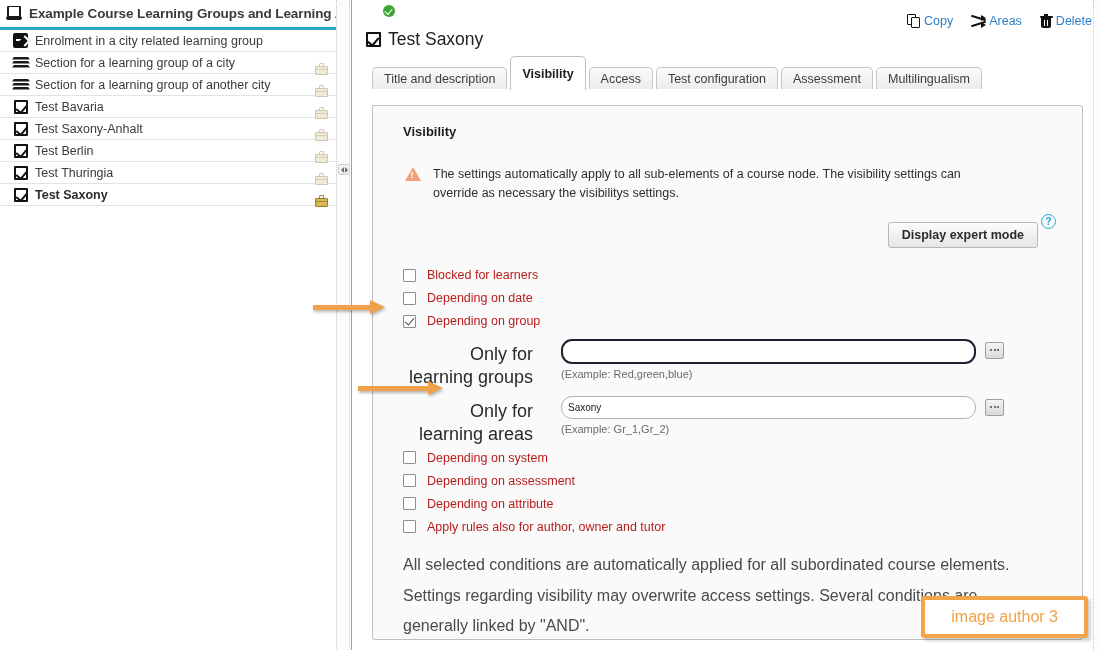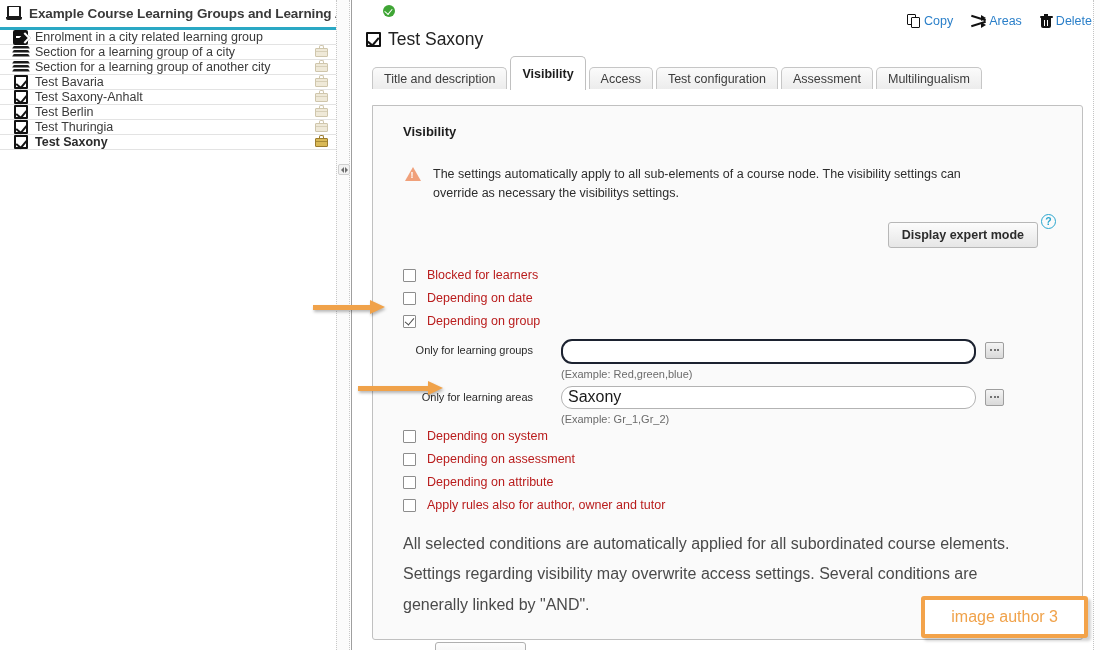--- a/index.html
+++ b/index.html
@@ -26,22 +26,22 @@
   }
   .book-icon { width: 16px; height: 15px; position: relative; flex: 0 0 auto; margin-right: 7px; }
   .book-icon .bk-body { position:absolute; left:1px; top:0; width:14px; height:12px; background:#1b1b1b; border-radius:1px 1px 0 0;}
   .book-icon .bk-page { position:absolute; left:3px; top:1px; width:10px; height:9px; background:#fff;}
   .book-icon .bk-base { position:absolute; left:0; top:11px; width:16px; height:3px; background:#1b1b1b; border-radius:0 0 2px 2px;}
   .course-title {
     font-size: 13.5px; font-weight: bold; color: #3a3a3a;
     white-space: nowrap; letter-spacing: -0.1px;
   }
   .node-row {
-    display: flex; align-items: flex-start;
-    height: 15px; padding: 0 8px 0 12px;
+    display: flex; align-items: center;
+    height: 22px; padding: 0 8px 0 12px;
     border-bottom: 1px solid #e3e3e3;
     position: relative;
   }
   .node-row .node-icon { width: 17px; flex: 0 0 17px; margin-right: 6px; display:flex; align-items:center; justify-content:center; }
   .node-row .node-label {
     font-size: 12.5px; color: #3a3a3a;
     white-space: nowrap; overflow: hidden; text-overflow: ellipsis;
     flex: 1 1 auto;
   }
   .node-row.selected .node-label { font-weight: bold; color:#2b2b2b; }
@@ -174,28 +174,28 @@
   .chk-row { display:flex; align-items:center; height:23px; }
   .chk-box { width:13px; height:13px; border:1px solid #8d8d8d; background:#fff; border-radius:1px;
      position:relative; margin-right:11px; flex:0 0 auto; }
   .chk-box.checked:after { content:""; position:absolute; left:3px; top:0.5px; width:4px; height:8px;
      border-right:1.8px solid #4a4a4a; border-bottom:1.8px solid #4a4a4a; transform:rotate(40deg); }
   .chk-label { font-size:12.5px; color:#b91c1c; }
 
   .field-row { display:flex; align-items:flex-start; margin:6px 0 0 0; }
   .field-label {
     width:158px; flex:0 0 158px; text-align:right; padding-right:28px;
-    font-size:11px; color:#2a2a2a; line-height:1.3; padding-top:4px;
+    font-size:18px; color:#2a2a2a; line-height:1.3; padding-top:4px;
   }
   .field-ctl { flex:1 1 auto; }
   .inp-wrap { display:flex; align-items:flex-start; }
   .t-input {
     width:415px; height:23px; background:#fff;
     border:1px solid #b3b3b3; border-radius:11px;
-    font-size:16px; color:#1a1a1a; padding:0 6px; font-family:inherit;
+    font-size:10px; color:#1a1a1a; padding:0 6px; font-family:inherit;
   }
   .t-input.focused { border:2px solid #1c2230; height:25px; }
   .btn-browse {
     width:19px; height:17px; margin-left:9px; margin-top:3px;
     background: linear-gradient(#f4f4f4, #d9d9d9);
     border:1px solid #9e9e9e; border-radius:2px;
     display:flex; align-items:center; justify-content:center; gap:1.5px; cursor:pointer;
   }
   .btn-browse b { width:2px; height:2px; background:#4b4b4b; display:block; border-radius:50%; }
   .hint { font-size:11px; color:#6b6b6b; margin-top:4px; }

